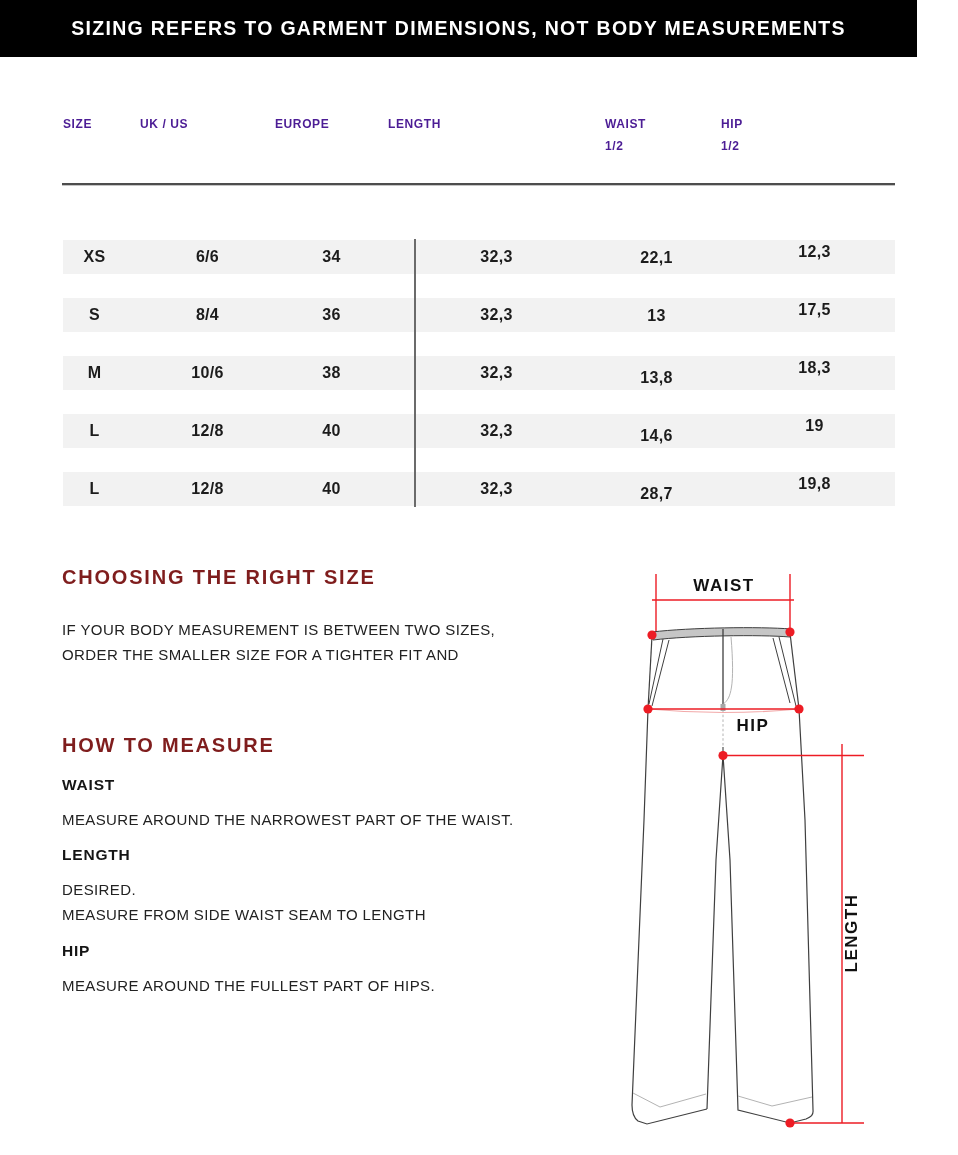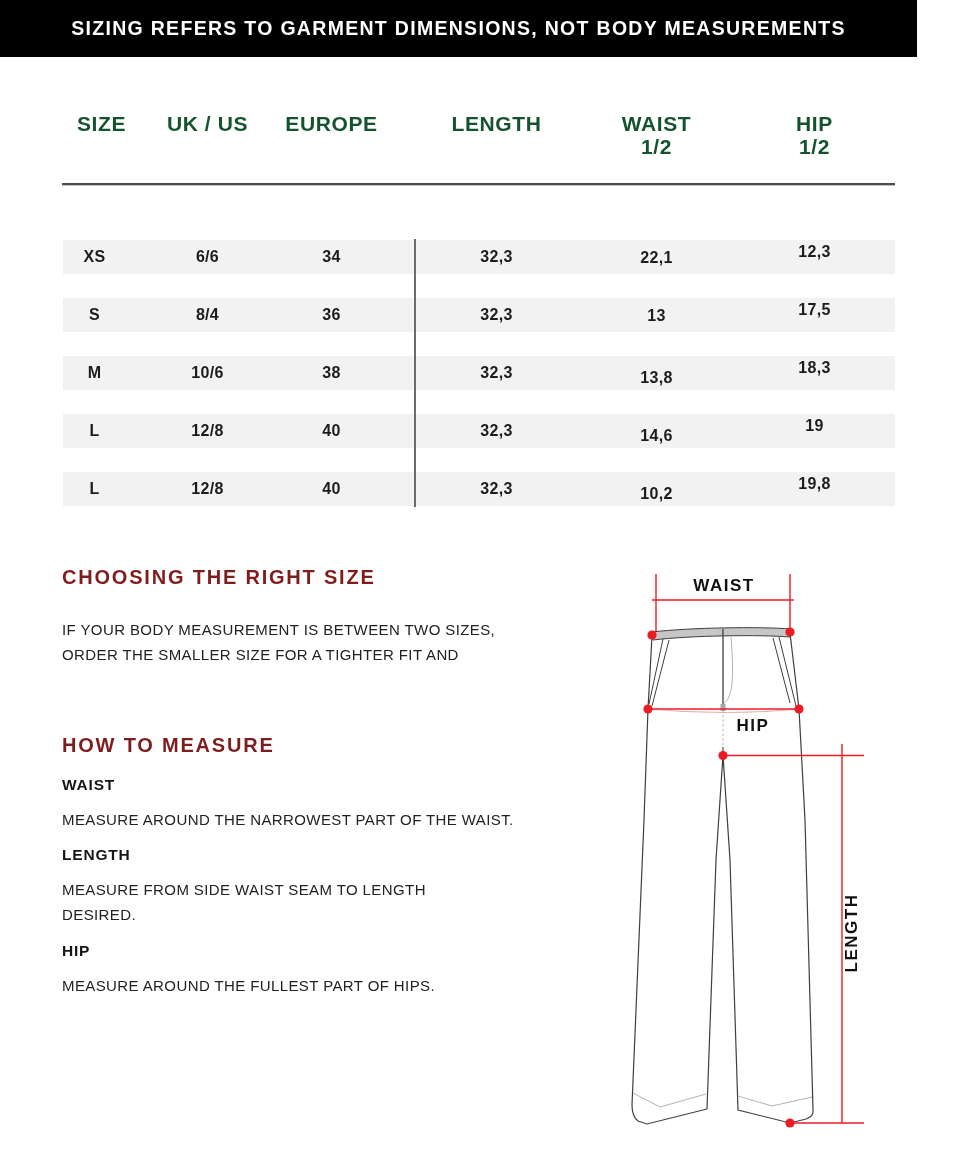--- a/index.html
+++ b/index.html
@@ -14,21 +14,21 @@
   }
   .banner-text{
     color:#ffffff;font-size:19.5px;font-weight:700;letter-spacing:1.3px;white-space:nowrap;
   }
   
   .tbl-grid{
     display:grid;grid-template-columns:77px 135px 113px 217px 103px 187px;
     width:832px;
   }
   .tbl-header{position:absolute;left:63px;top:113px;}
-  .th-cell{text-align:center;font-size:21px;font-weight:600;letter-spacing:0.6px;color:#14532d;}
+  .th-cell{font-size:12px;font-weight:600;letter-spacing:0.6px;color:#4c1d95;}
   .th-label{line-height:22px;}
   .th-sub{line-height:23px;}
   .th-hip{position:relative;left:13px;}
   .header-rule{
     position:absolute;left:62px;top:183px;width:833px;height:2px;background:#4d4d4d;
     box-shadow:0 1px 0 #c4c4c4;
   }
   .tbl-row{
     position:absolute;left:63px;height:34px;background:#f2f2f2;
     align-items:center;font-size:16px;font-weight:600;letter-spacing:0.3px;color:#1c1c1c;
@@ -119,21 +119,21 @@
     <div class="td">40</div>
     <div class="td">32,3</div>
     <div class="td td-waist">14,6</div>
     <div class="td td-hip">19</div>
   </div>
   <div class="tbl-row tbl-grid w-low" style="top:472px">
     <div class="td td-size">L</div>
     <div class="td">12/8</div>
     <div class="td">40</div>
     <div class="td">32,3</div>
-    <div class="td td-waist">10,2</div>
+    <div class="td td-waist">28,7</div>
     <div class="td td-hip">19,8</div>
   </div>
   <div class="col-divider"></div>
 
   <div class="sec-heading" style="top:566px">CHOOSING THE RIGHT SIZE</div>
   <div class="body-lines" style="top:617px">
     <div class="ln">IF YOUR BODY MEASUREMENT IS BETWEEN TWO SIZES,</div>
     <div class="ln">ORDER THE SMALLER SIZE FOR A TIGHTER FIT AND</div>
   </div>
 
@@ -141,22 +141,22 @@
 
   <div class="measure-item" style="top:775px">
     <div class="mi-label">WAIST</div>
     <div class="mi-lines">
       <div class="ln">MEASURE AROUND THE NARROWEST PART OF THE WAIST.</div>
     </div>
   </div>
   <div class="measure-item" style="top:845px">
     <div class="mi-label">LENGTH</div>
     <div class="mi-lines">
+      <div class="ln">DESIRED.</div>
       <div class="ln">MEASURE FROM SIDE WAIST SEAM TO LENGTH</div>
-      <div class="ln">DESIRED.</div>
     </div>
   </div>
   <div class="measure-item" style="top:941px">
     <div class="mi-label">HIP</div>
     <div class="mi-lines">
       <div class="ln">MEASURE AROUND THE FULLEST PART OF HIPS.</div>
     </div>
   </div>
 
   <svg class="diagram" viewBox="0 0 360 584">

